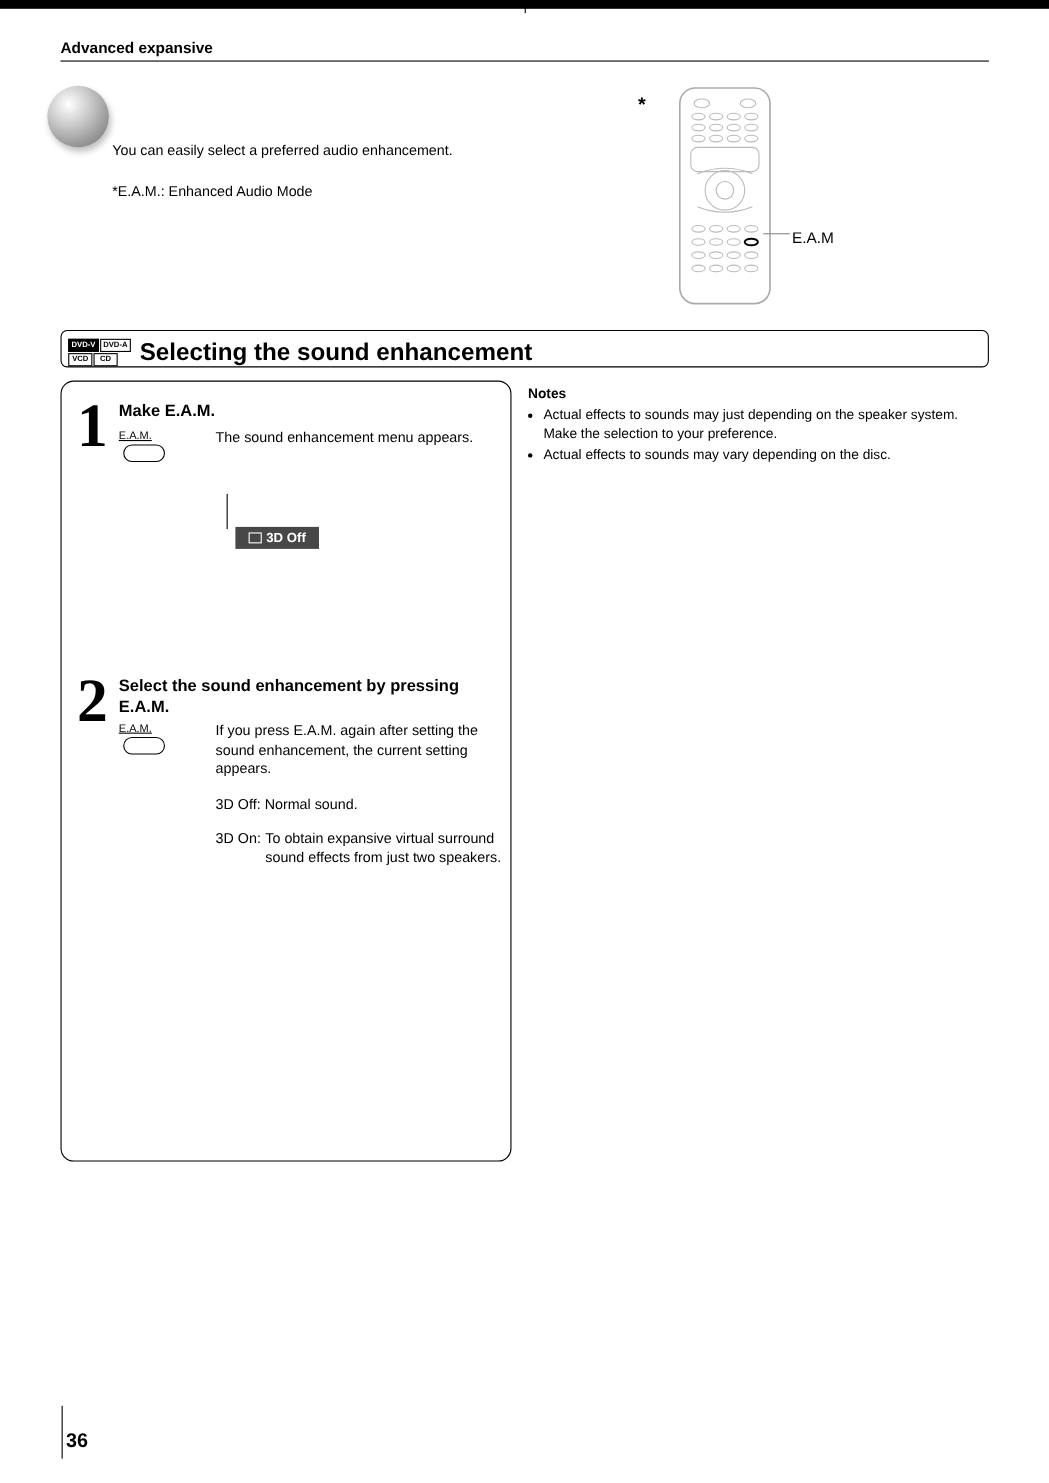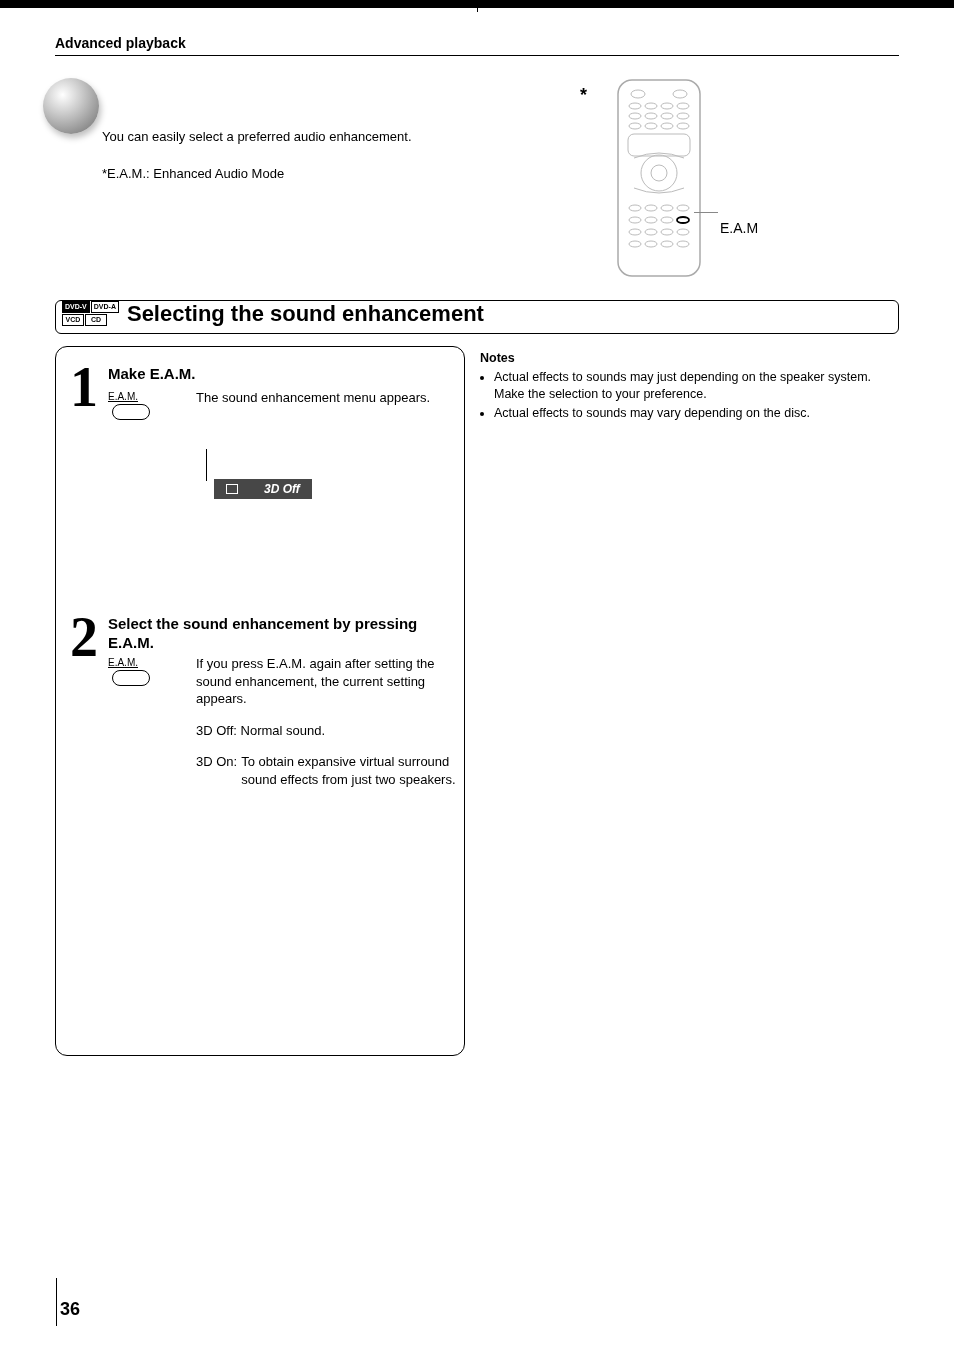--- a/index.html
+++ b/index.html
@@ -89,37 +89,37 @@
   .eam-leader {
     position: absolute;
     top: 212px;
     left: 694px;
     width: 24px;
     height: 1px;
     background: #888;
   }
   .eam-label {
     position: absolute;
-    top: 220px;
+    top: 208px;
     left: 720px;
     font-size: 14px;
   }
 
   
   .heading-box {
     position: absolute;
     top: 300px;
     left: 55px;
     right: 55px;
     height: 34px;
     border: 1px solid #000;
     border-radius: 6px;
     box-sizing: border-box;
     display: flex;
-    align-items: flex-start;
+    align-items: flex-end;
   }
   .disc-badges {
     margin-left: 6px;
     display: flex;
     flex-direction: column;
     gap: 1px;
   }
   .badge-row { display: flex; gap: 1px; }
   .badge {
     font-size: 7px;
@@ -218,22 +218,21 @@
     position: absolute;
     left: 28px;
     top: 30px;
     padding: 3px 12px;
     background: #474747;
     color: #fff;
     font-size: 12px;
     font-weight: bold;
     display: flex;
     align-items: center;
-    gap: 26px;
-    font-style: italic;
+    gap: 4px;
   }
   .osd .sq {
     width: 10px; height: 8px;
     border: 1.5px solid #fff;
     display: inline-block;
   }
   .step2 .remote-key { top: 48px; }
   .step2 .step-body  { top: 46px; }
   .step2 .step-body p { margin: 0 0 14px 0; }
   .step2 .def { margin: 0 0 14px 0; }
@@ -269,21 +268,21 @@
     background: #000;
   }
 </style>
 </head>
 <body>
 
 <div class="page">
   <div class="blackbar"></div>
   <div class="cropmark"></div>
 
-  <div class="section-title">Advanced playback</div>
+  <div class="section-title">Advanced expansive</div>
   <div class="section-underline"></div>
 
   <div class="sphere"></div>
   <div class="intro-text">You can easily select a preferred audio enhancement.</div>
   <div class="intro-sub">*E.A.M.: Enhanced Audio Mode</div>
 
   <div class="star">*</div>
 
   <div class="remote">
     <svg viewBox="0 0 86 200">

